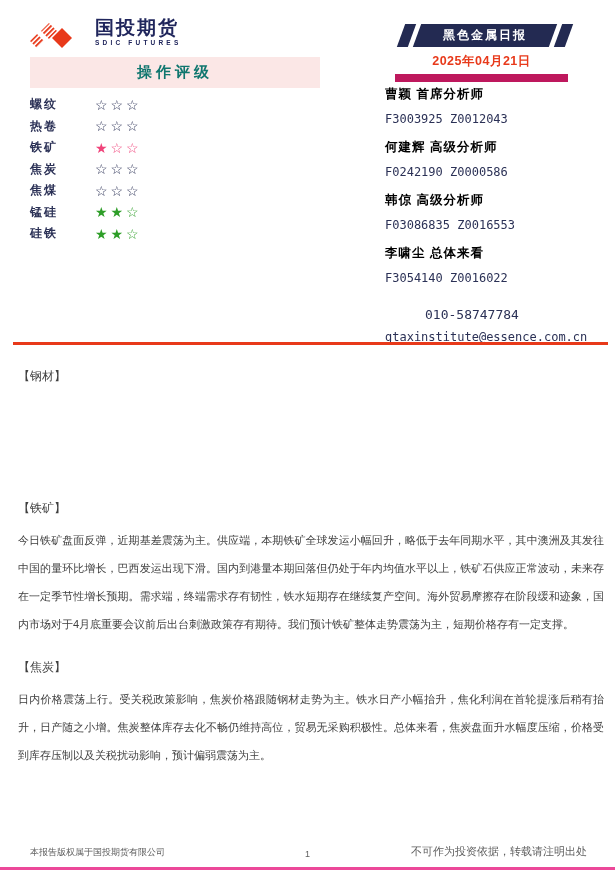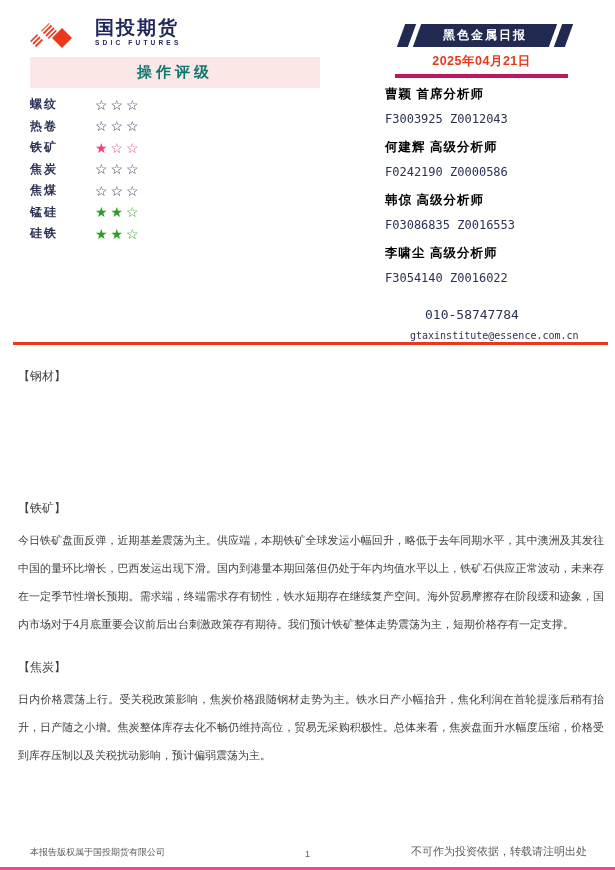--- a/index.html
+++ b/index.html
@@ -40,27 +40,27 @@
   }
   .report-banner .slash { position: absolute; top: 0; width: 5px; height: 100%; background: #ffffff; }
   .report-banner .slash.left { left: 11px; }
   .report-banner .slash.right { right: 11px; }
   .report-banner-text {
     transform: skewX(20deg); color: #ffffff; font-size: 12px; font-weight: bold; letter-spacing: 2px;
   }
   .report-date {
     position: absolute; left: 395px; top: 53px; width: 173px;
     text-align: center; color: #e8391a; font-size: 12.5px; font-weight: bold;
-    padding-bottom: 4px; border-bottom: 4px solid #be185d; letter-spacing: 0.5px;
+    padding-bottom: 4px; border-bottom: 8px solid #be185d; letter-spacing: 0.5px;
   }
   .analysts { position: absolute; left: 385px; top: 86px; width: 222px; }
   .analyst-name { font-size: 12.5px; font-weight: bold; color: #000000; letter-spacing: 1px; height: 26px; }
   .analyst-code { font-size: 12px; color: #2b3156; font-family: "DejaVu Sans Mono", monospace; height: 27px; }
   .contact-phone { font-size: 13px; color: #2b3156; font-family: "DejaVu Sans Mono", monospace; margin-top: 9px; height: 23px; margin-left: 40px; }
-  .contact-email { font-size: 10px; color: #2b3156; font-family: "DejaVu Sans Mono", monospace; margin-left: 25px; }
+  .contact-email { font-size: 12px; color: #2b3156; font-family: "DejaVu Sans Mono", monospace; }
 
   
   .red-divider { position: absolute; left: 13px; right: 7px; top: 342px; height: 3px; background: #e8391a; }
 
   
   .section { position: absolute; left: 18px; width: 586px; color: #3f3f3f; }
   .section-header { font-size: 12px; font-weight: normal; }
   .section-body { margin-top: 9px; font-size: 11px; line-height: 28px; text-align: justify; }
   .section-steel { top: 368px; }
   .section-iron  { top: 500px; }
@@ -139,21 +139,21 @@
     </div>
   </div>
 
   <div class="analysts">
     <div class="analyst-name">曹颖 首席分析师</div>
     <div class="analyst-code">F3003925 Z0012043</div>
     <div class="analyst-name">何建辉 高级分析师</div>
     <div class="analyst-code">F0242190 Z0000586</div>
     <div class="analyst-name">韩倞 高级分析师</div>
     <div class="analyst-code">F03086835 Z0016553</div>
-    <div class="analyst-name">李啸尘 高级分析师</div>
+    <div class="analyst-name">李啸尘 总体来看</div>
     <div class="analyst-code">F3054140 Z0016022</div>
     <div class="contact-phone">010-58747784</div>
     <div class="contact-email">gtaxinstitute@essence.com.cn</div>
   </div>
 
   <div class="red-divider"></div>
 
   <div class="section section-steel">
     <div class="section-header">【钢材】</div>
   </div>

